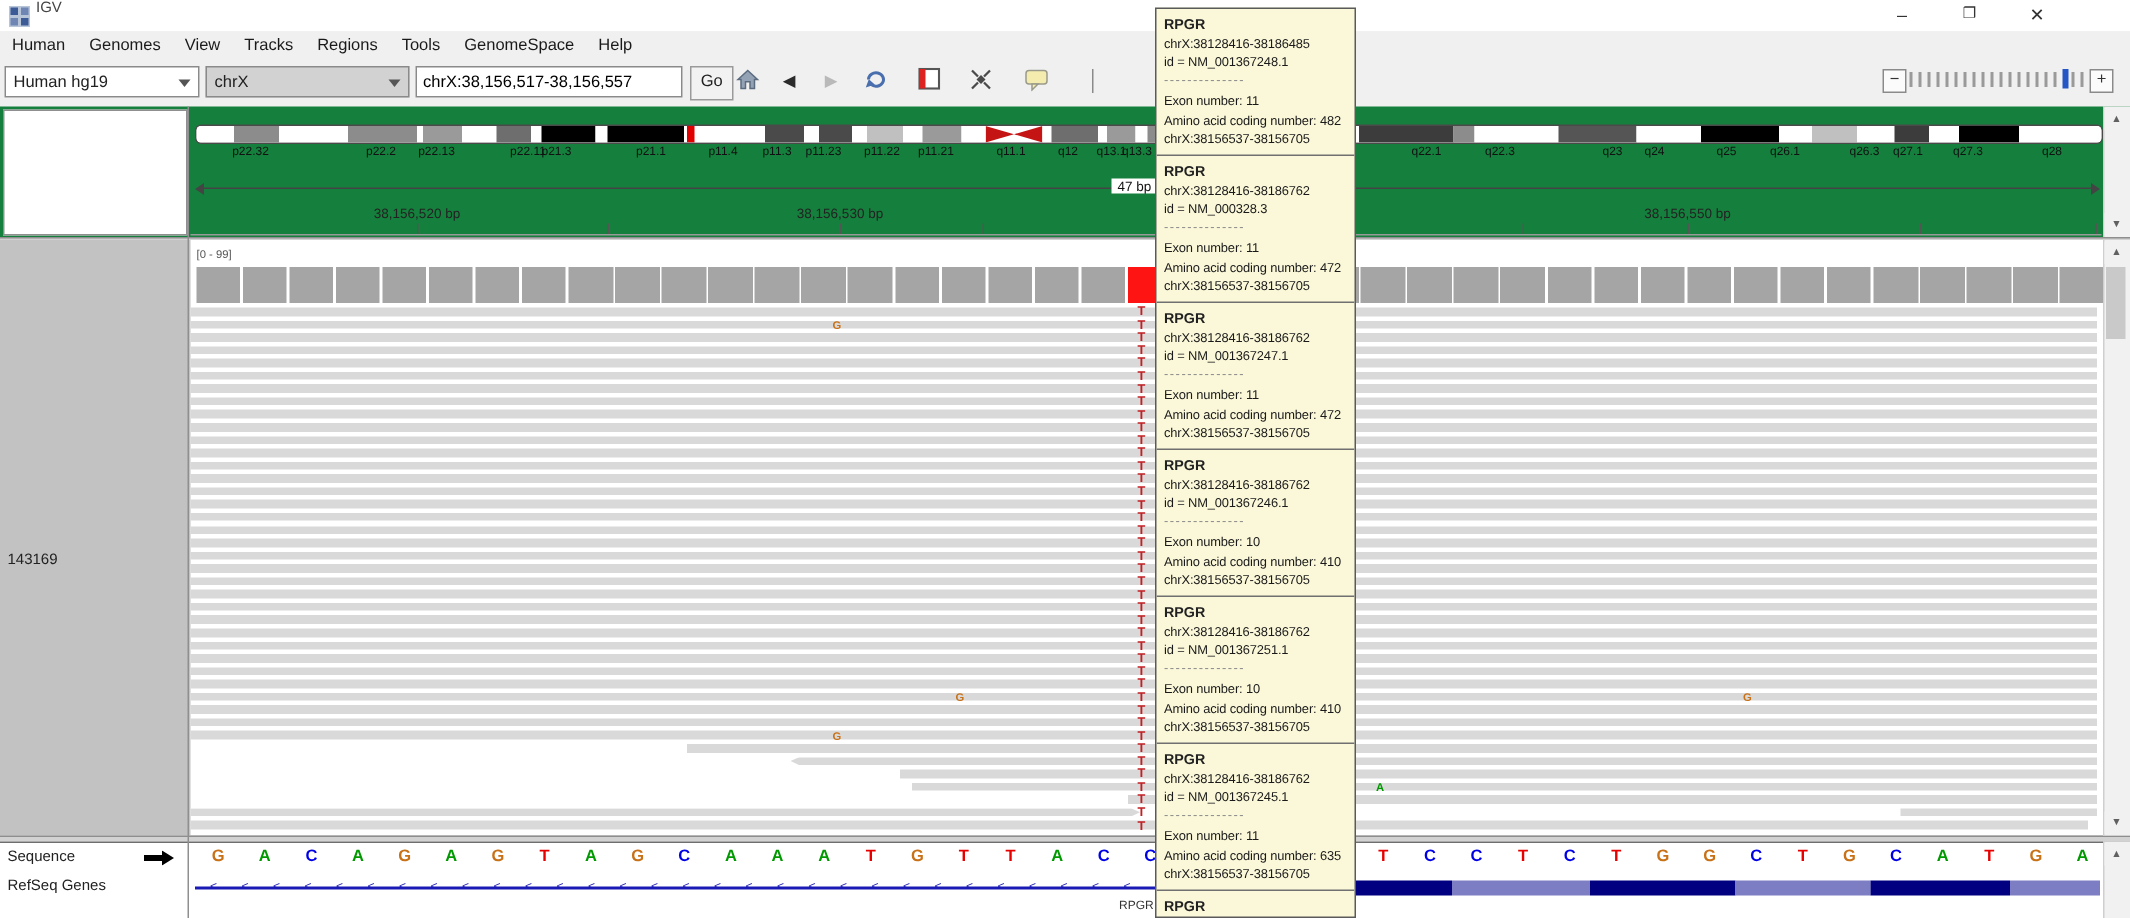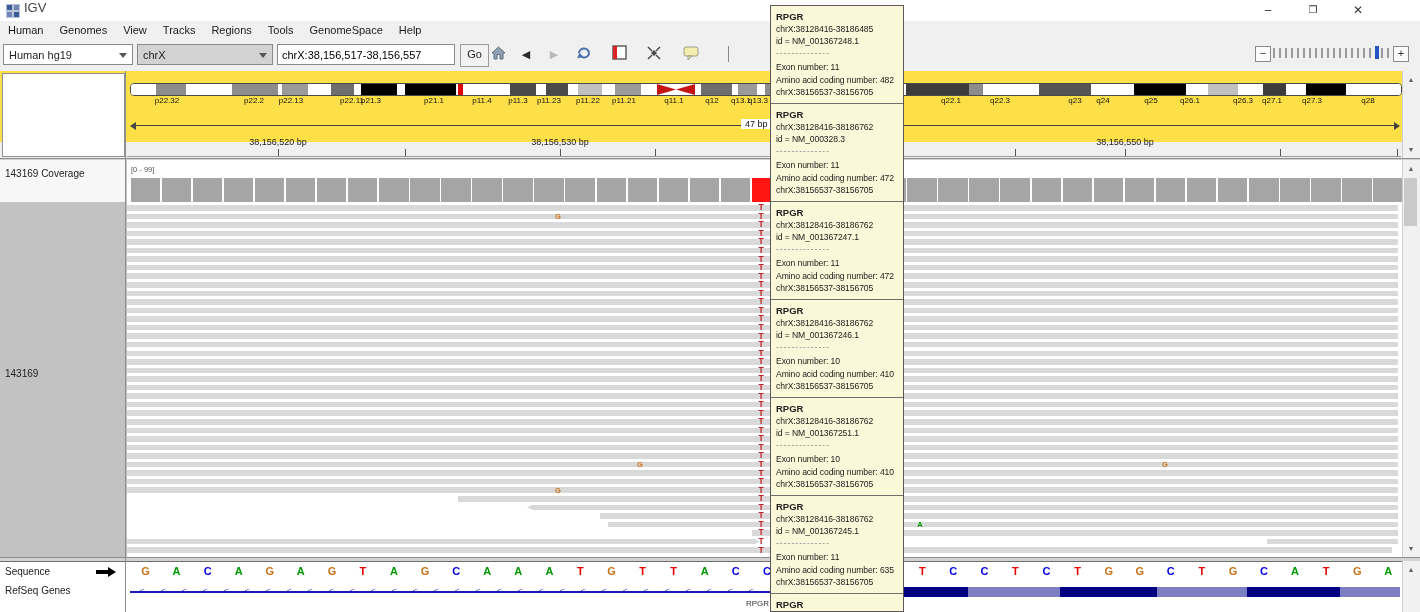--- a/index.html
+++ b/index.html
@@ -1,39 +1,39 @@
 <!DOCTYPE html>
 <html><head>
 <meta charset="utf-8">
 <style>
   html,body{margin:0;padding:0}
   body{width:1420px;height:612px;position:relative;overflow:hidden;background:#f0f0f0;
        font-family:"Liberation Sans",sans-serif;color:#222;-webkit-font-smoothing:antialiased}
   .abs{position:absolute}
   
   #titlebar{left:0;top:0;width:1420px;height:21px;background:#ffffff;border-bottom:1px solid #e6e6e6}
-  #title-text{left:24px;top:0;font-size:13px;color:#444}
+  #title-text{left:24px;top:0;font-size:10px;color:#444}
   .wctl{top:0;width:44px;height:21px;text-align:center;line-height:20px;font-size:12px;color:#333}
   
   #menubar{left:0;top:21px;width:1420px;height:19px;background:#f0f0f0;display:flex;align-items:center;border-bottom:1px solid #dcdcdc}
   .menu-item{font-size:11px;padding:0 8px;color:#1a1a1a;height:19px;line-height:19px}
   
   #toolbar{left:0;top:40px;width:1420px;height:30px;background:#f0f0f0}
   .combo{top:4px;height:21px;background:#fff;border:1px solid #8a8a8a;font-size:11px;line-height:20px;padding-left:5px;box-sizing:border-box}
   .combo .chev{position:absolute;right:5px;top:8px;width:0;height:0;border-left:4px solid transparent;border-right:4px solid transparent;border-top:5px solid #555}
   #chr-combo{background:#d2d2d2}
   #locus-input{left:277px;top:4px;width:178px;height:21px;border:1px solid #8a8a8a;font-size:11px;padding:0 4px;box-sizing:border-box;font-family:"Liberation Sans",sans-serif}
   #go-btn{left:460px;top:4px;width:27px;height:21px;border:1px solid #9a9a9a;background:#f2f2f2;font-size:11px;text-align:center;line-height:19px}
   .tb-icon{top:5px;width:20px;height:18px;text-align:center;line-height:18px}
   #zoom-widget-minus,#zoom-widget-plus{top:6px;width:14px;height:14px;border:1px solid #8a8a8a;background:#fbfbfb;text-align:center;line-height:12px;font-size:11px;color:#333}
   .ztick{position:absolute;top:2px;width:2px;height:10px;background:#9a9a9a}
   .ztick.active{width:4px;height:13px;top:0;background:#2457c5}
   
   .panel-divider{left:0;width:1420px;background:#d2d2d2;border-top:1px solid #8e8e8e;border-bottom:1px solid #bdbdbd}
-  #panel1{left:0;top:71px;width:1420px;height:71px;background:#fde047}
+  #panel1{left:0;top:71px;width:1420px;height:87px;background:#15803d}
   #p1-leftbox{left:2px;top:2px;width:121px;height:82px;border:1px solid #8f8f8f;background:#fff}
   #ideogram{left:130px;top:12px;width:1270px;height:11px;border:1px solid #4a4a4a;border-radius:4px;overflow:hidden;background:#fff}
   .band{position:absolute;top:0;height:11px}
   .ideo-label{position:absolute;top:25px;font-size:8px;color:#111;transform:translateX(-50%);white-space:nowrap}
   #ruler-line{left:133px;top:54px;width:1264px;height:1px;background:#444}
   .arrowhead{position:absolute;top:51px;width:0;height:0;border-top:4px solid transparent;border-bottom:4px solid transparent}
   #span-label{top:48px;font-size:9px;background:#fff;padding:0 4px;color:#111}
   .tick-label{position:absolute;top:66px;font-size:9px;color:#222;transform:translateX(-50%);white-space:nowrap}
   .tickmark{position:absolute;top:78px;width:1px;height:7px;background:#555}
   #ruler-base{left:127px;top:85px;width:1274px;height:1px;background:#999}
@@ -257,23 +257,20 @@
       <div class="tickmark" style="left: 845px;"></div>
       <div class="tickmark" style="left: 1015px;"></div>
       <div class="tickmark" style="left: 1280px;"></div>
       <div class="tickmark" style="left: 1397px;"></div>
     </div>
   <div class="abs" id="ruler-base"></div>
 </div>
 <div class="abs panel-divider" style="top:158px;height:2px"></div>
 
 <div class="abs" id="panel2">
-  <div class="abs" id="cov-label-strip">
-    <span class="abs track-label" style="left:5px;top:8px">143169 Coverage</span>
-  </div>
   <span class="abs track-label" style="left:5px;top:208px">143169</span>
   <div class="abs" id="p2-content">
     <span class="abs" id="cov-range">[0 - 99]</span>
     <div id="covbars">
         <div class="covbar" style="left: 3.5px; width: 29.5px;"></div>
         <div class="covbar" style="left: 34.57px; width: 29.5px;"></div>
         <div class="covbar" style="left: 65.64px; width: 29.5px;"></div>
         <div class="covbar" style="left: 96.71px; width: 29.5px;"></div>
         <div class="covbar" style="left: 127.78px; width: 29.5px;"></div>
         <div class="covbar" style="left: 158.85px; width: 29.5px;"></div>

